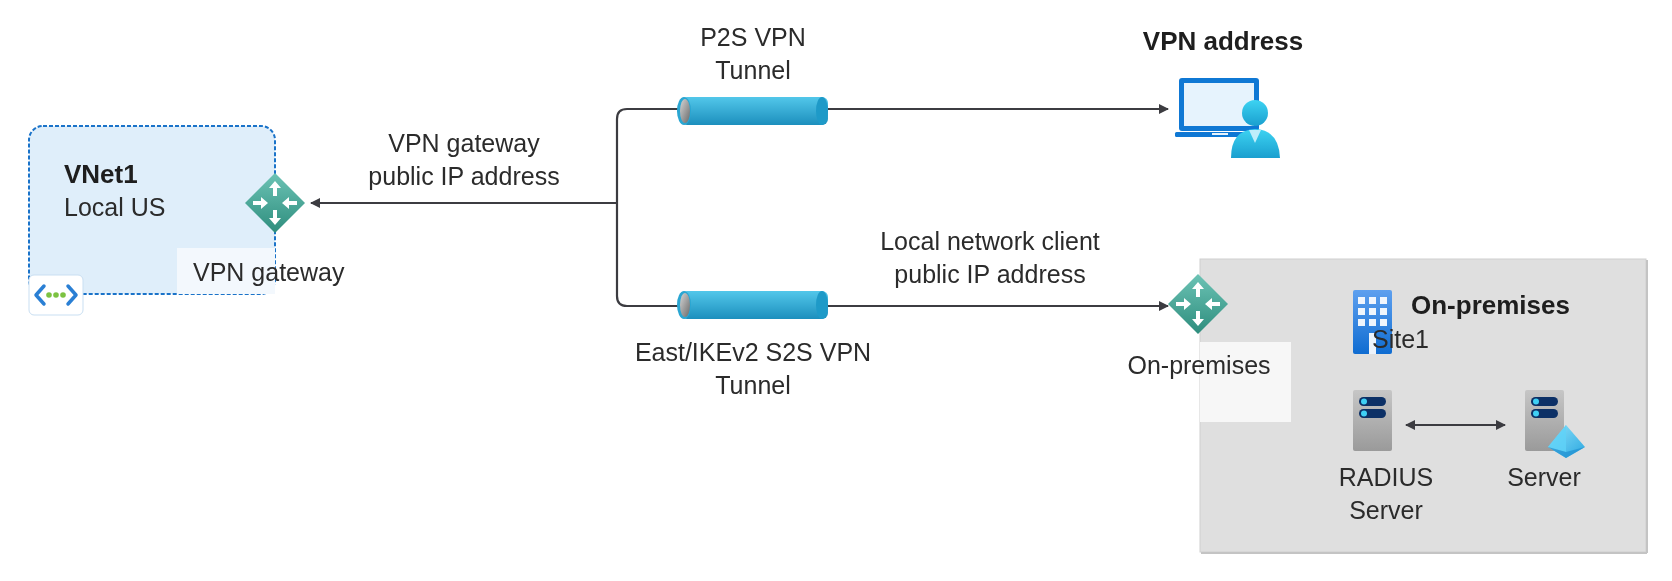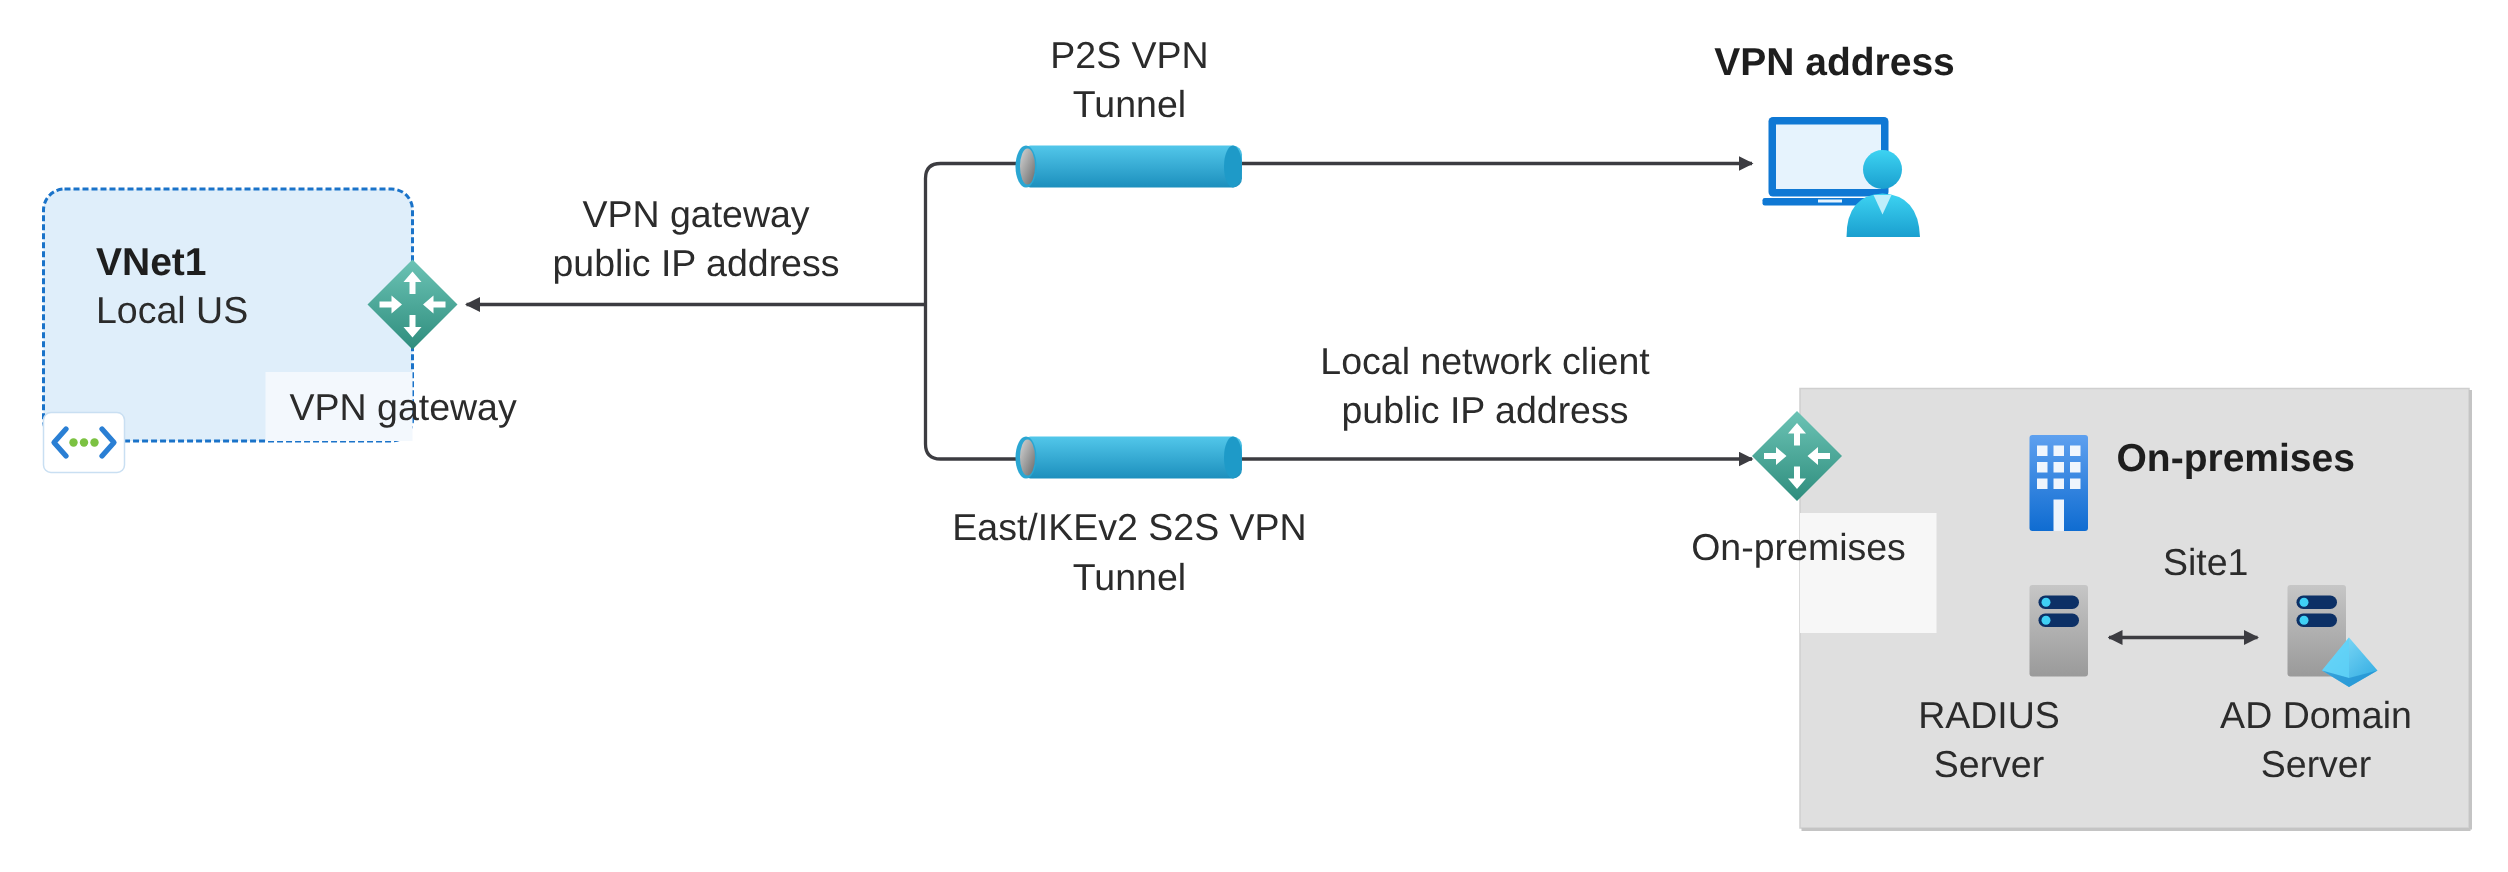--- a/index.html
+++ b/index.html
@@ -183,22 +183,21 @@
 <div class="lbl" style="left:850px; top:225px; width:280px;">
   <span>Local network client</span>
   <span>public IP address</span>
 </div>
 
 <div class="lbl" style="left:1109px; top:349px; width:180px;">
   <span>On-premises</span>
 </div>
 
 <div class="lbl bold left" style="left:1411px; top:289px; font-size:26px;">On-premises</div>
-<div class="lbl left" style="left:1442px; top:323px;margin-top:36px;">Site1</div>
-
-<div class="lbl" style="left:1256px; top:461px; width:140px;">
+<div class="lbl left" style="left:1372px; top:323px;">Site1</div>
+
+<div class="lbl" style="left:1316px; top:461px; width:140px;">
   <span>RADIUS</span>
   <span>Server</span>
 </div>
 <div class="lbl" style="left:1464px; top:461px; width:160px;">
-  <span>AD Domain</span>
   <span>Server</span>
 </div>
 
 </body></html>

